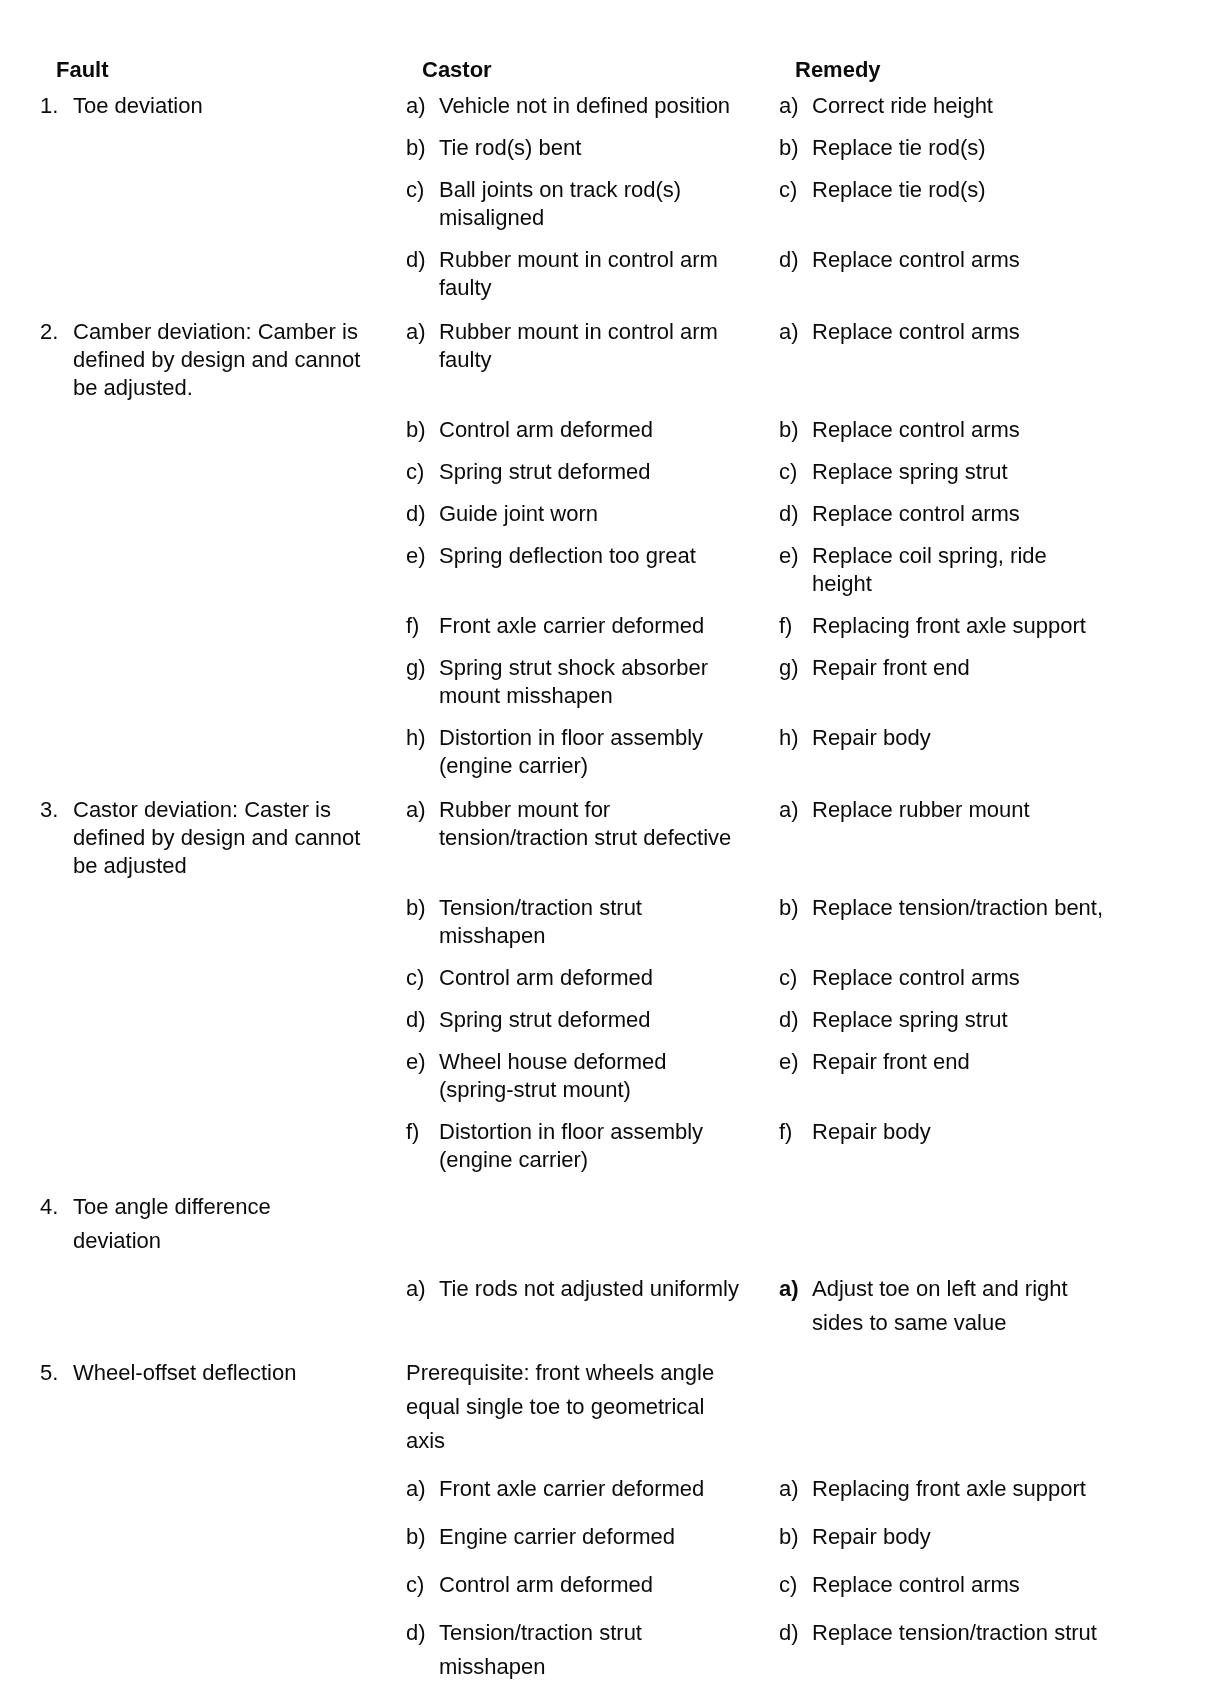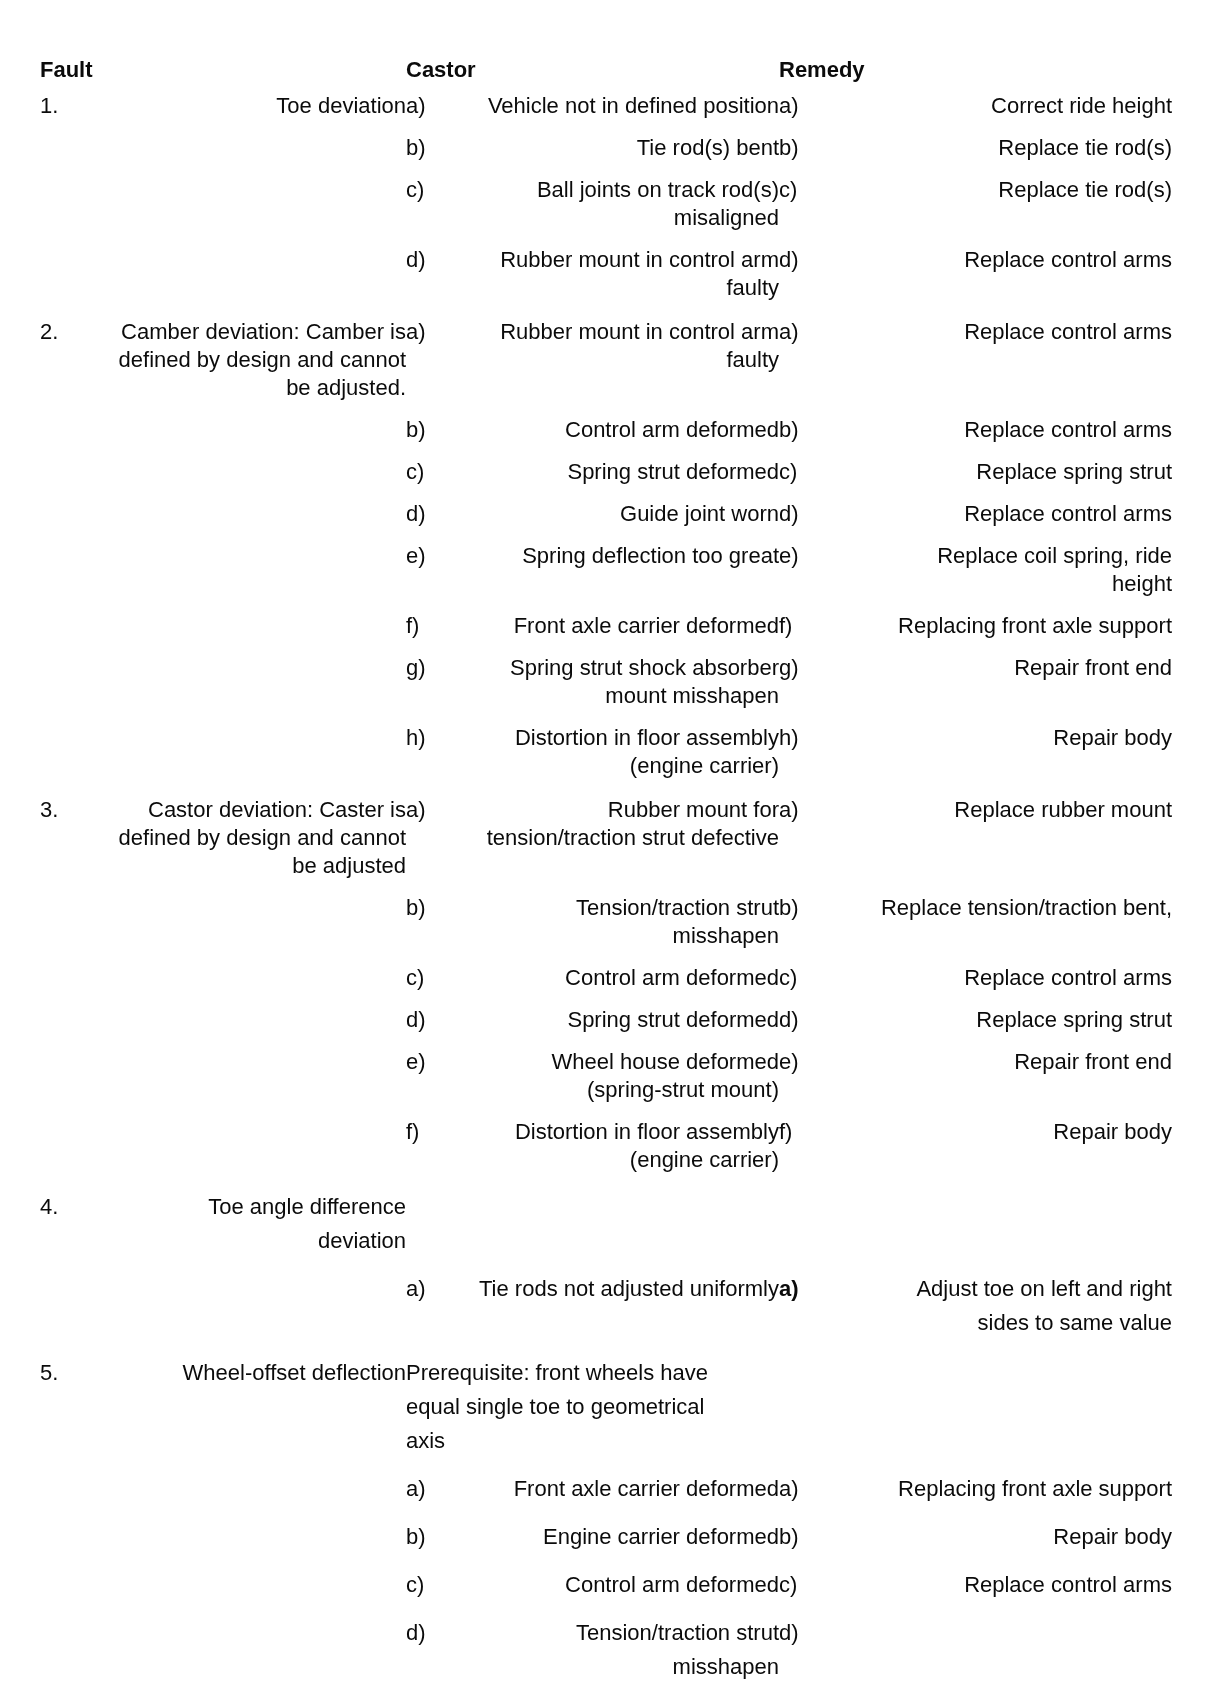--- a/index.html
+++ b/index.html
@@ -10,38 +10,38 @@
     font-size:22px; line-height:28px;
     -webkit-font-smoothing:antialiased;
   }
   .page { padding:56px 44px 0 40px; box-sizing:border-box; }
 
   .cols {
     display:grid;
     grid-template-columns:366px 373px 1fr;
   }
   .hdr-row { font-weight:bold; margin-bottom:8px; }
-  .hdr-cell { white-space:nowrap; }
+  .hdr-cell { white-space:nowrap;margin-left:16px; }
 
   .sec-grid {
     display:grid;
     grid-template-columns:366px 373px 1fr;
     row-gap:14px;
     margin-bottom:16px;
   }
   .sec-grid.loose { line-height:34px; }
 
   .item {
     display:grid;
     grid-template-columns:33px 1fr;
     align-items:start;
   }
   .marker { white-space:nowrap; }
   .marker.bold { font-weight:bold; }
-  .txt { white-space:pre-line;text-align:right; }
+  .txt { white-space:pre-line; }
   .prereq { white-space:pre-line; }
 </style>
 </head>
 <body>
 
 <div class="page">
 
   <div class="cols hdr-row">
     <div class="hdr-cell">Fault</div>
     <div class="hdr-cell">Castor</div>
@@ -239,21 +239,21 @@
           <span class="marker bold">a)</span>
           <span class="txt">Adjust toe on left and right
 sides to same value</span>
         </div>
       </section>
       <section class="sec-grid loose">
         <div class="item" style="grid-area: 1 / 1;">
           <span class="marker">5.</span>
           <span class="txt">Wheel-offset deflection</span>
         </div>
-        <div class="prereq" style="grid-area: 1 / 2;">Prerequisite: front wheels have
+        <div class="prereq" style="grid-area: 1 / 2;">Prerequisite: front wheels angle
 equal single toe to geometrical
 axis</div>
         <div class="item" style="grid-area: 2 / 2;">
           <span class="marker">a)</span>
           <span class="txt">Front axle carrier deformed</span>
         </div>
         <div class="item" style="grid-area: 2 / 3;">
           <span class="marker">a)</span>
           <span class="txt">Replacing front axle support</span>
         </div>
@@ -273,17 +273,18 @@
           <span class="marker">c)</span>
           <span class="txt">Replace control arms</span>
         </div>
         <div class="item" style="grid-area: 5 / 2;">
           <span class="marker">d)</span>
           <span class="txt">Tension/traction strut
 misshapen</span>
         </div>
         <div class="item" style="grid-area: 5 / 3;">
           <span class="marker">d)</span>
+          <span class="txt">Replace tension/traction strut</span>
         </div>
       </section>
     </div>
 
 </div>
 
 </body></html>

